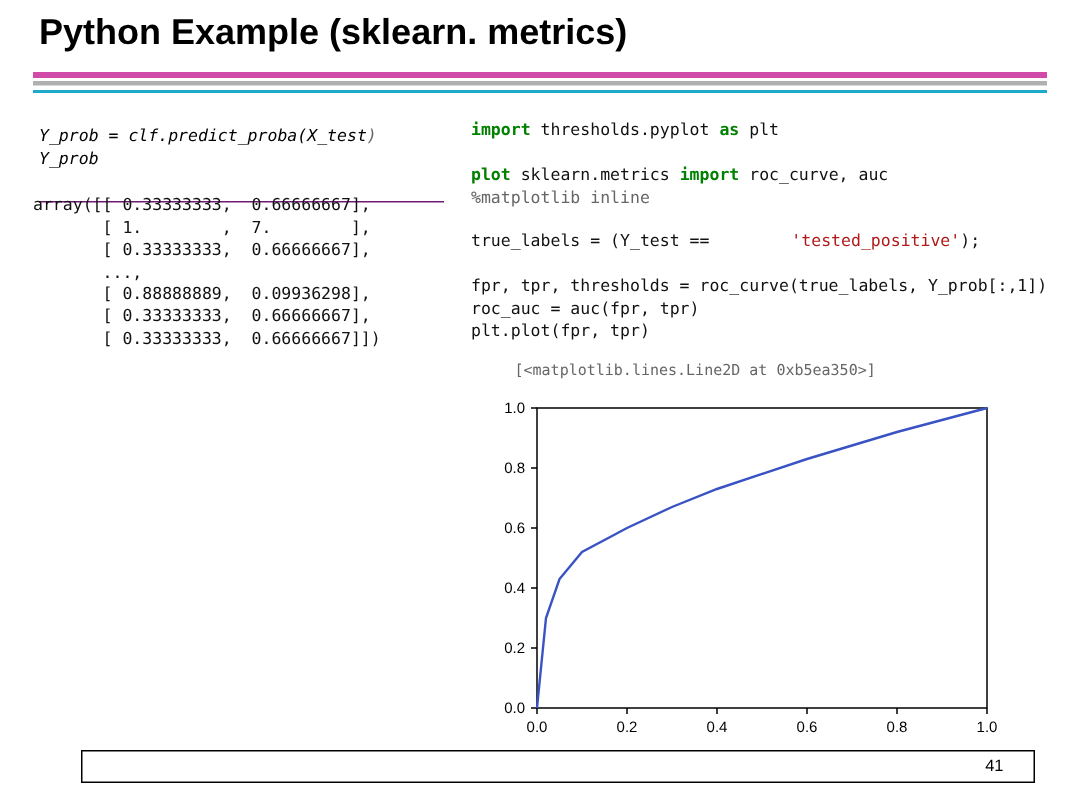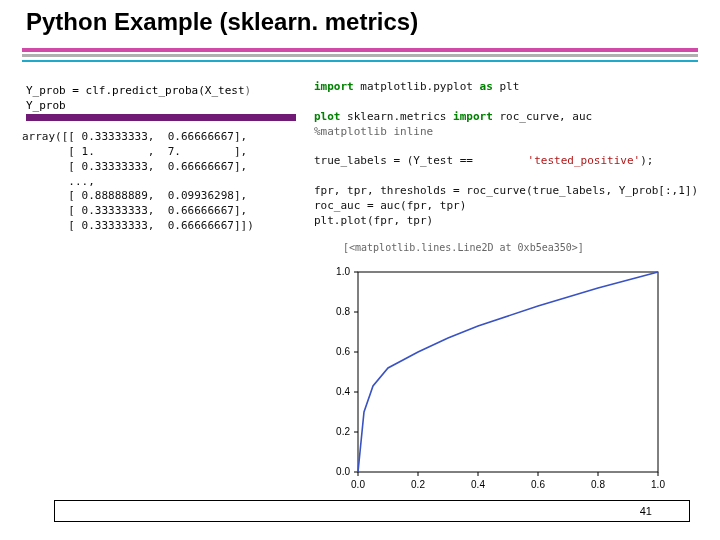--- a/index.html
+++ b/index.html
@@ -44,23 +44,24 @@
     color: #111;
   }
   .code-block {
     white-space: pre;
     line-height: 1.35;
   }
   .left-code {
     position: absolute;
     left: 0;
     top: 6px;
-    border-bottom: 7px solid #701a75;
-    padding-bottom: 0;
+    border-bottom: 1px solid #701a75;
+    padding-bottom: 20px;
     width: 270px;
+    font-style: italic;
   }
   .left-out {
     position: absolute;
     left: -4px;
     top: 52px;
   }
   .right-code {
     position: absolute;
     left: 288px;
     top: 2px;
@@ -84,21 +85,21 @@
     right: 30px;
     bottom: 18px;
     height: 22px;
     border: 1.5px solid #000;
     background: #fff;
     font-family: Arial, sans-serif;
     font-size: 11px;
     display: flex;
     align-items: center;
     justify-content: flex-end;
-    padding-right: 37px;
+    padding-right: 20px;
   }
   .c-kw  { color: #008100; font-weight: bold; }
   .c-str { color: #b01919; margin-left: 48px; }
   .c-var { color: #000; }
   .c-gray { color: #666; }
 </style>
 </head>
 <body>
 
 <div class="title">Python Example (sklearn. metrics)</div>
@@ -112,21 +113,21 @@
 <span class="c-var">Y_prob</span></div>
 
   <div class="code-block left-out"><span>array([[ 0.33333333,  0.66666667],</span>
 <span>       [ 1.        ,  7.        ],</span>
 <span>       [ 0.33333333,  0.66666667],</span>
 <span>       ...,</span>
 <span>       [ 0.88888889,  0.09936298],</span>
 <span>       [ 0.33333333,  0.66666667],</span>
 <span>       [ 0.33333333,  0.66666667]])</span></div>
 
-  <div class="code-block right-code"><span class="c-kw">import</span><span> matplotlib.pyplot </span><span class="c-kw">as</span><span> plt</span>
+  <div class="code-block right-code"><span class="c-kw">import</span><span> thresholds.pyplot </span><span class="c-kw">as</span><span> plt</span>
 
 <span class="c-kw">plot</span><span> sklearn.metrics </span><span class="c-kw">import</span><span> roc_curve, auc</span>
 <span class="c-gray">%matplotlib inline</span>
 
 <span>true_labels = (Y_test == </span><span class="c-str">'tested_positive'</span><span>);</span>
 
 <span>fpr, tpr, thresholds = roc_curve(true_labels, Y_prob[:,1])</span>
 <span>roc_auc = auc(fpr, tpr)</span>
 <span>plt.plot(fpr, tpr)</span></div>
 

